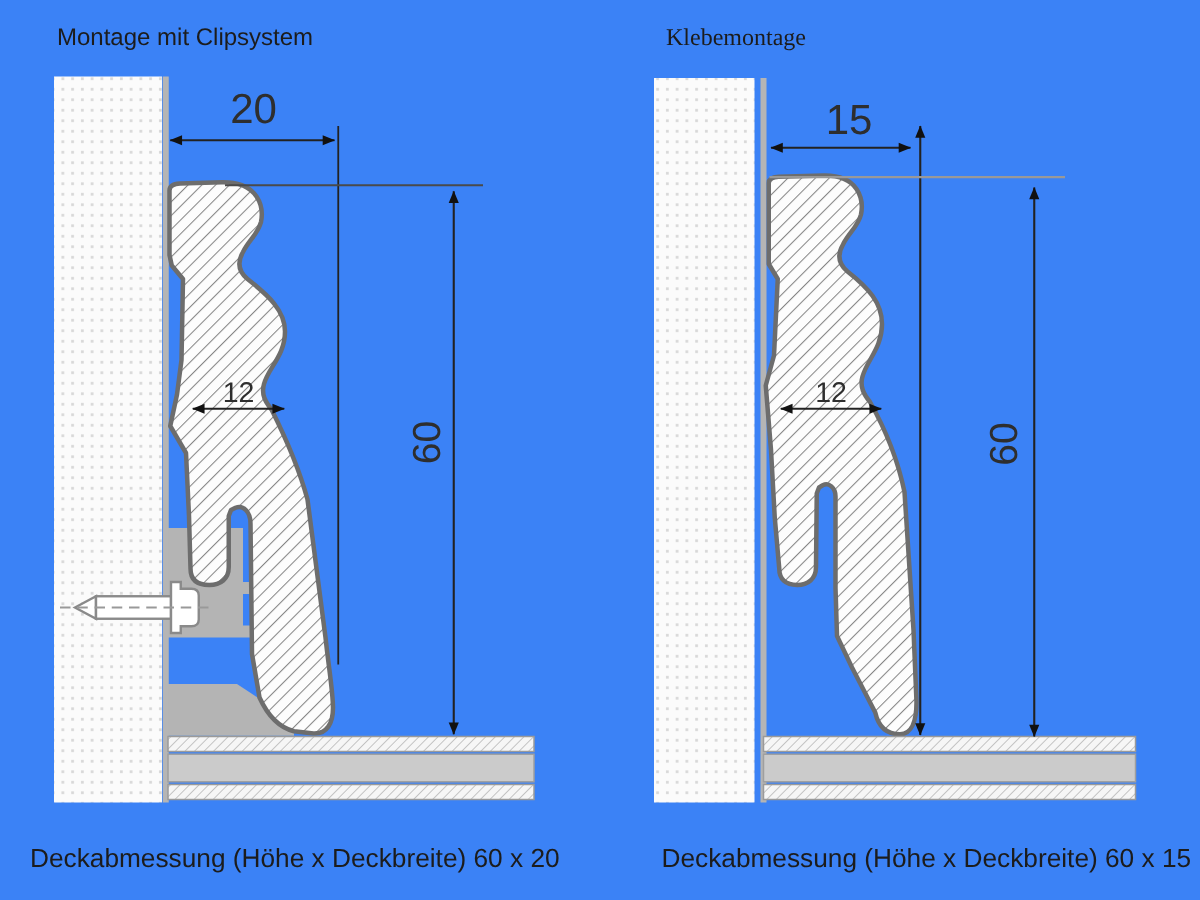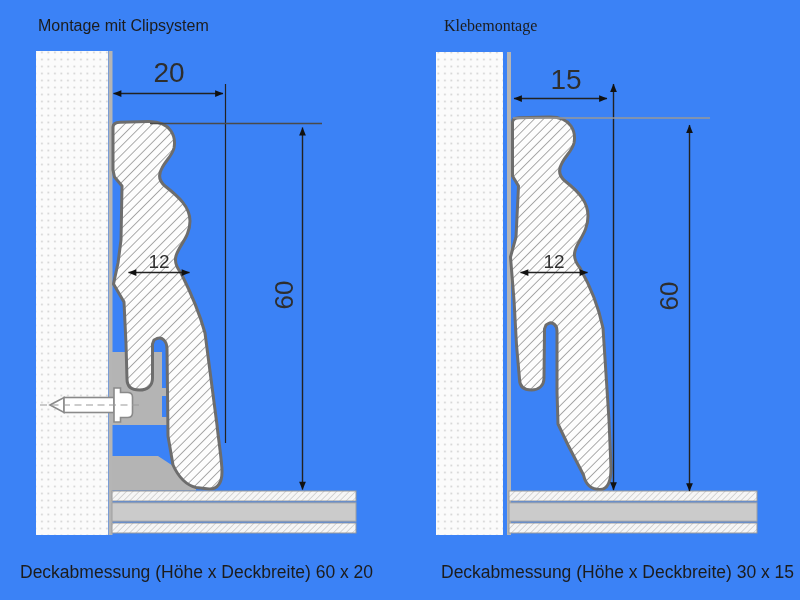--- a/index.html
+++ b/index.html
@@ -156,15 +156,15 @@
         <line x1="689.5" y1="125" x2="689.5" y2="491" marker-start="url(#ah)" marker-end="url(#ah)"></line>
         <line x1="520.5" y1="272.5" x2="587.5" y2="272.5" marker-start="url(#ah)" marker-end="url(#ah)"></line>
       </g>
       <text class="dimtext" x="566" y="89" font-size="28" text-anchor="middle">15</text>
       <text class="dimtext" x="554" y="268" font-size="19" text-anchor="middle">12</text>
       <text class="dimtext" font-size="26" text-anchor="middle" transform="translate(678,296) rotate(-90)">60</text>
     </g>
   </svg>
 
   <div class="caption" id="caption-left">Deckabmessung (Höhe x Deckbreite) 60 x 20</div>
-  <div class="caption" id="caption-right">Deckabmessung (Höhe x Deckbreite) 30 x 15</div>
+  <div class="caption" id="caption-right">Deckabmessung (Höhe x Deckbreite) 60 x 15</div>
 
 </div>
 
 </body></html>

